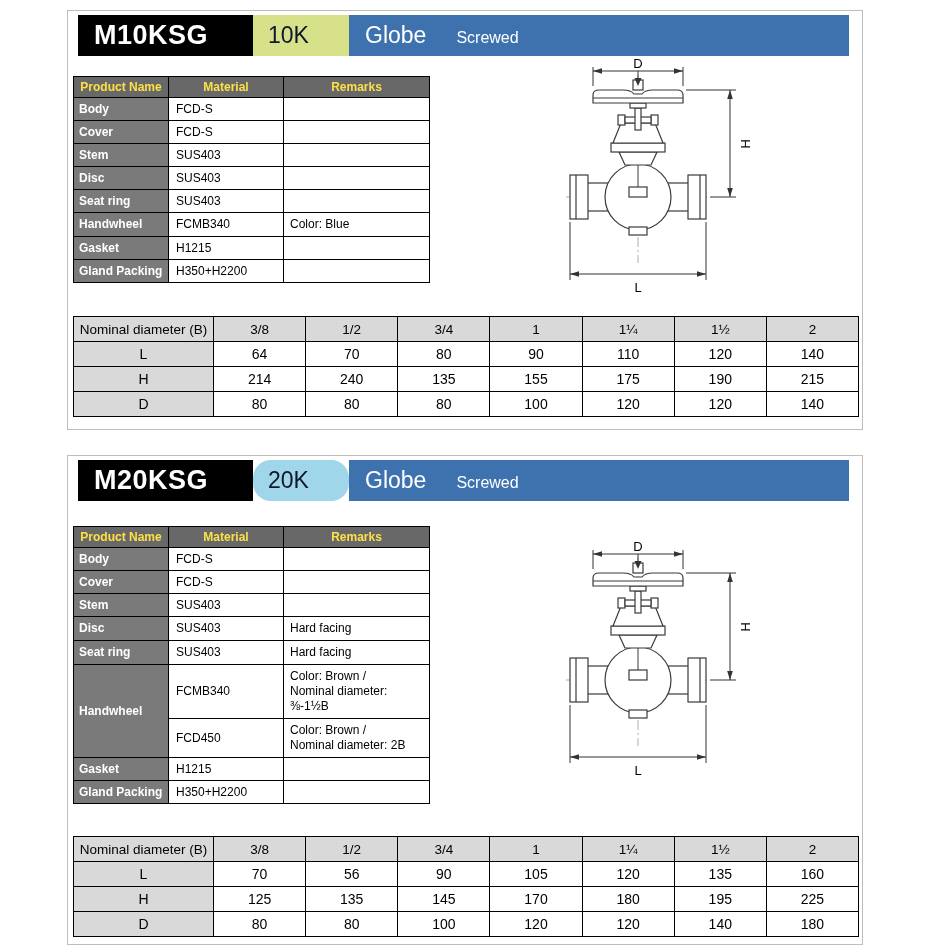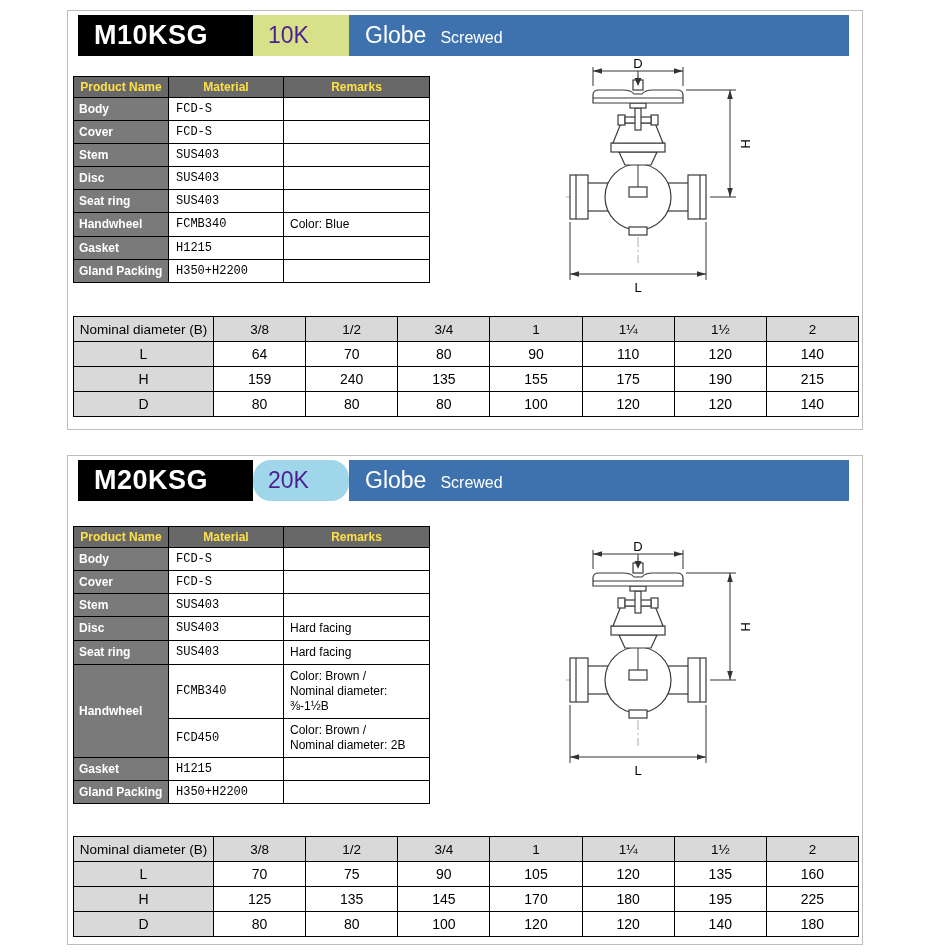--- a/index.html
+++ b/index.html
@@ -17,25 +17,25 @@
   #sec-m10 { top:10px;  height:420px; }
   #sec-m20 { top:455px; height:490px; }
 
   
   .hdr { position:absolute; left:10px; top:4px; width:771px; height:41px; display:flex; }
   .hdr-model {
     background:#000; color:#fff; width:175px; font-size:27px; font-weight:bold;
     display:flex; align-items:center; padding-left:16px; letter-spacing:0.5px;
   }
   .hdr-class {
-    width:96px; font-size:23px; color:#4c1d95;
+    width:96px; font-size:23px; color:#0f172a;
     display:flex; align-items:center; padding-left:15px;
   }
   .hdr-bar {
-    flex:1; color:#fff; display:flex; align-items:baseline; gap:14px;
+    flex:1; color:#fff; display:flex; align-items:baseline; gap:30px;
     padding-left:16px; padding-top:7px;
   }
   .hdr-type    { font-size:23px; }
   .hdr-subtype { font-size:16px; }
 
   
   table.materials {
     position:absolute; left:5px; border-collapse:collapse;
     font-size:12px; line-height:1.25;
   }
@@ -47,21 +47,21 @@
     height:21px; padding:2px 4px;
   }
   .materials thead th:nth-child(1) { width:95px; }
   .materials thead th:nth-child(2) { width:115px; }
   .materials thead th:nth-child(3) { width:146px; }
   .materials tbody tr { height:23px; }
   .materials .pname {
     background:#7a7a7a; color:#fff; font-weight:bold; text-align:left;
     padding:3px 5px; width:95px;
   }
-  .materials .mat { width:115px; padding:3px 7px; background:#fff;font-family:Liberation Mono, monospace; }
+  .materials .mat { width:115px; padding:3px 7px; background:#fff; }
   .materials .rem { width:146px; padding:4px 6px; background:#fff; white-space:pre-line; }
 
   
   table.dims {
     position:absolute; left:5px; width:786px; border-collapse:collapse;
     table-layout:fixed; font-size:14px;
   }
   #sec-m10 table.dims { top:305px; }
   #sec-m20 table.dims { top:380px; }
   .dims th, .dims td {
@@ -223,21 +223,21 @@
             <td>64</td>
             <td>70</td>
             <td>80</td>
             <td>90</td>
             <td>110</td>
             <td>120</td>
             <td>140</td>
           </tr>
           <tr>
             <th class="dlabel">H</th>
-            <td>159</td>
+            <td>214</td>
             <td>240</td>
             <td>135</td>
             <td>155</td>
             <td>175</td>
             <td>190</td>
             <td>215</td>
           </tr>
           <tr>
             <th class="dlabel">D</th>
             <td>80</td>
@@ -388,21 +388,21 @@
             <th class="dhead">1/2</th>
             <th class="dhead">3/4</th>
             <th class="dhead">1</th>
             <th class="dhead">1¼</th>
             <th class="dhead">1½</th>
             <th class="dhead">2</th>
           </tr>
           <tr>
             <th class="dlabel">L</th>
             <td>70</td>
-            <td>75</td>
+            <td>56</td>
             <td>90</td>
             <td>105</td>
             <td>120</td>
             <td>135</td>
             <td>160</td>
           </tr>
           <tr>
             <th class="dlabel">H</th>
             <td>125</td>
             <td>135</td>

